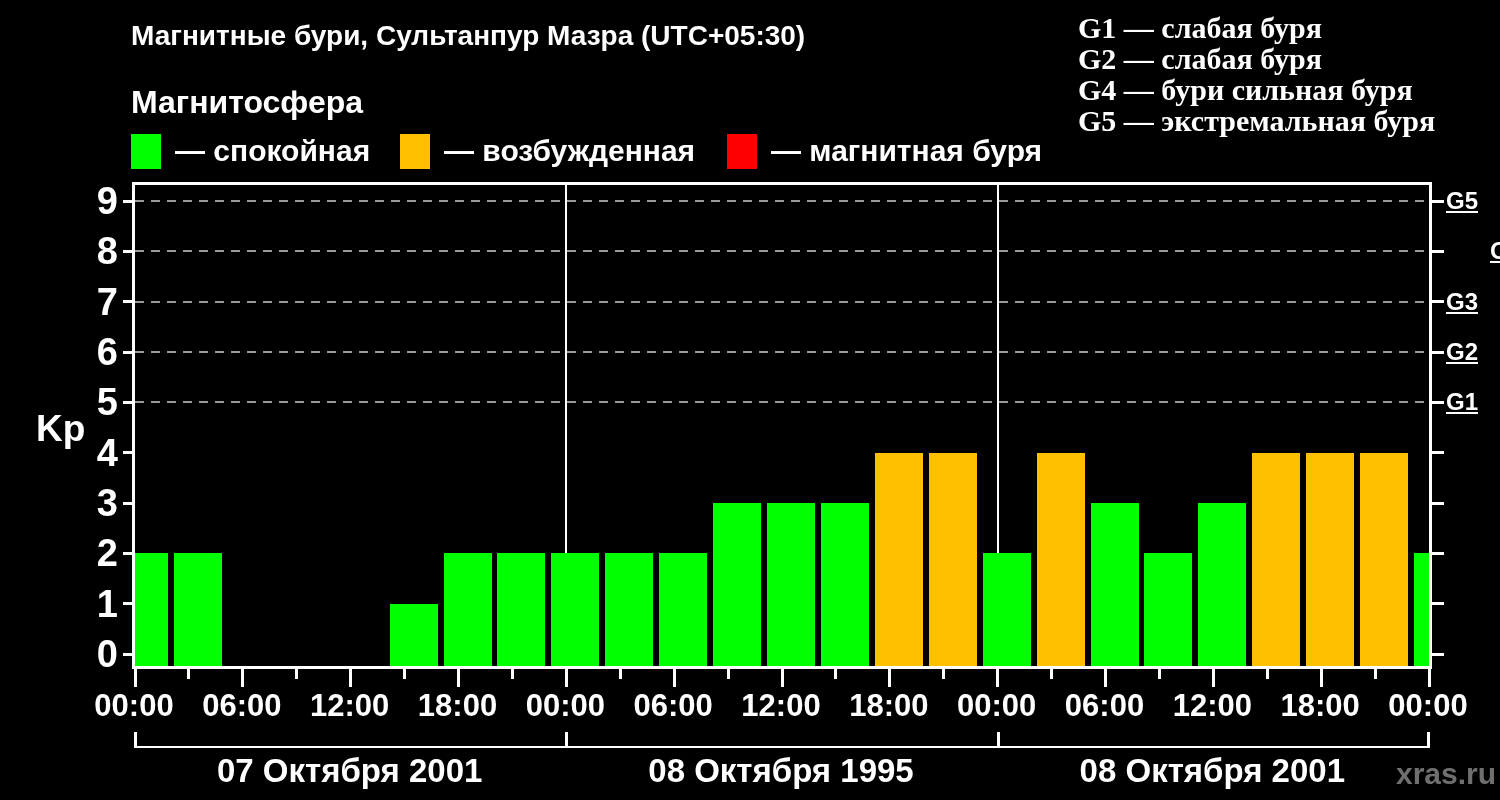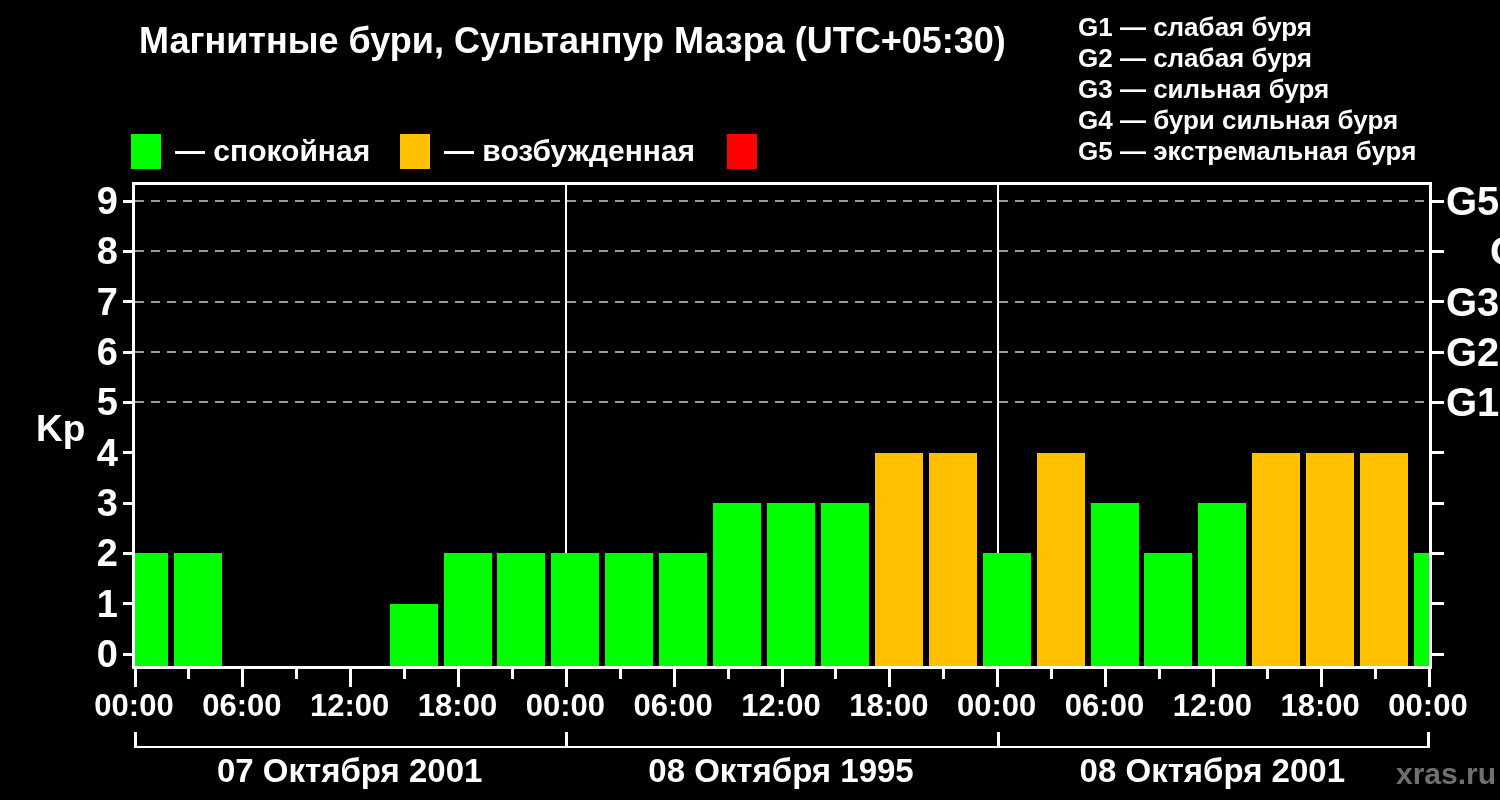--- a/index.html
+++ b/index.html
@@ -1,70 +1,71 @@
 <!DOCTYPE html>
 <html><head>
 <meta charset="utf-8">
 <style>
   html,body{margin:0;padding:0;background:#000;}
   #canvas{
     position:relative;width:1500px;height:800px;background:#000;overflow:hidden;
     font-family:"Liberation Sans",sans-serif;font-weight:bold;color:#fff;
   }
   .abs{position:absolute;}
-  .title{left:131px;top:20px;font-size:36px;white-space:nowrap;margin-left:8px;}
+  .title{left:131px;top:20px;font-size:28px;white-space:nowrap;}
   .subtitle{left:131px;top:84px;font-size:32px;white-space:nowrap;}
   .mag-legend-item{position:absolute;top:133px;height:36px;display:flex;align-items:center;gap:14px;}
   .swatch{width:30px;height:35px;display:inline-block;flex:0 0 auto;}
   .mag-label{font-size:30px;white-space:nowrap;}
-  .g-legend{left:1078px;top:12px;font-size:26px;line-height:31px;white-space:nowrap;}
+  .g-legend{left:1078px;top:12px;font-size:30px;line-height:31px;white-space:nowrap;font-family:Liberation Serif, serif;}
   .plot{
     left:132px;top:182px;width:1300px;height:487px;
     border:3px solid #fff;box-sizing:border-box;background:#000;
   }
   .plot-inner{position:absolute;left:0;top:0;width:1294px;height:481px;overflow:hidden;}
   .gridline{position:absolute;left:0;width:100%;height:2px;z-index:1;
     background:repeating-linear-gradient(to right,#9a9a9a 0 9px,transparent 9px 16px);}
   .dayline{position:absolute;top:0;bottom:0;width:2px;background:#fff;z-index:2;}
   .bar{position:absolute;bottom:0;z-index:3;}
   .tick{position:absolute;background:#fff;}
   .ylab{position:absolute;left:30px;width:88px;text-align:right;font-size:38px;line-height:38px;}
-  .glab{position:absolute;left:1446px;font-size:40px;line-height:34px;}
+  .glab{position:absolute;left:1446px;font-size:24px;line-height:34px;text-decoration:underline;}
   .tlab{position:absolute;width:120px;text-align:center;font-size:31px;top:688px;white-space:nowrap;}
   .kp{left:36px;top:408px;font-size:37px;}
   .bracket{left:134px;top:746px;width:1296px;height:2px;background:#fff;}
   .btick{position:absolute;width:3px;height:16px;top:-14px;background:#fff;}
   .datelab{position:absolute;width:440px;text-align:center;font-size:33px;top:752px;white-space:nowrap;}
   .watermark{left:1396px;top:757px;width:94px;text-align:right;font-size:30px;color:#6f6f6f;}
 </style>
 </head>
 <body>
 
 <div id="canvas">
 
   <div class="abs title">Магнитные бури, Сультанпур Мазра (UTC+05:30)</div>
+  <div class="abs subtitle">Магнитосфера</div>
 
   <div id="mag-legend">
       <div class="mag-legend-item" style="left: 131px;">
         <div class="swatch" style="background: rgb(0, 255, 0);"></div>
         <div class="mag-label">— спокойная</div>
       </div>
       <div class="mag-legend-item" style="left: 400px;">
         <div class="swatch" style="background: rgb(255, 192, 0);"></div>
         <div class="mag-label">— возбужденная</div>
       </div>
       <div class="mag-legend-item" style="left: 727px;">
         <div class="swatch" style="background: rgb(255, 0, 0);"></div>
+        <div class="mag-label">— магнитная буря</div>
       </div>
     </div>
 
   <div class="abs g-legend" id="g-legend">
       <div>G1 — слабая буря</div>
       <div>G2 — слабая буря</div>
-      <div>G3 — сильная буря</div>
       <div>G4 — бури сильная буря</div>
       <div>G5 — экстремальная буря</div>
     </div>
 
   <div class="abs kp">Kp</div>
 
   <div class="abs plot" id="plot">
     <div class="plot-inner" id="plot-inner">
         <div class="gridline" style="top: 216.35px;"></div>
         <div class="gridline" style="top: 166.02px;"></div>

